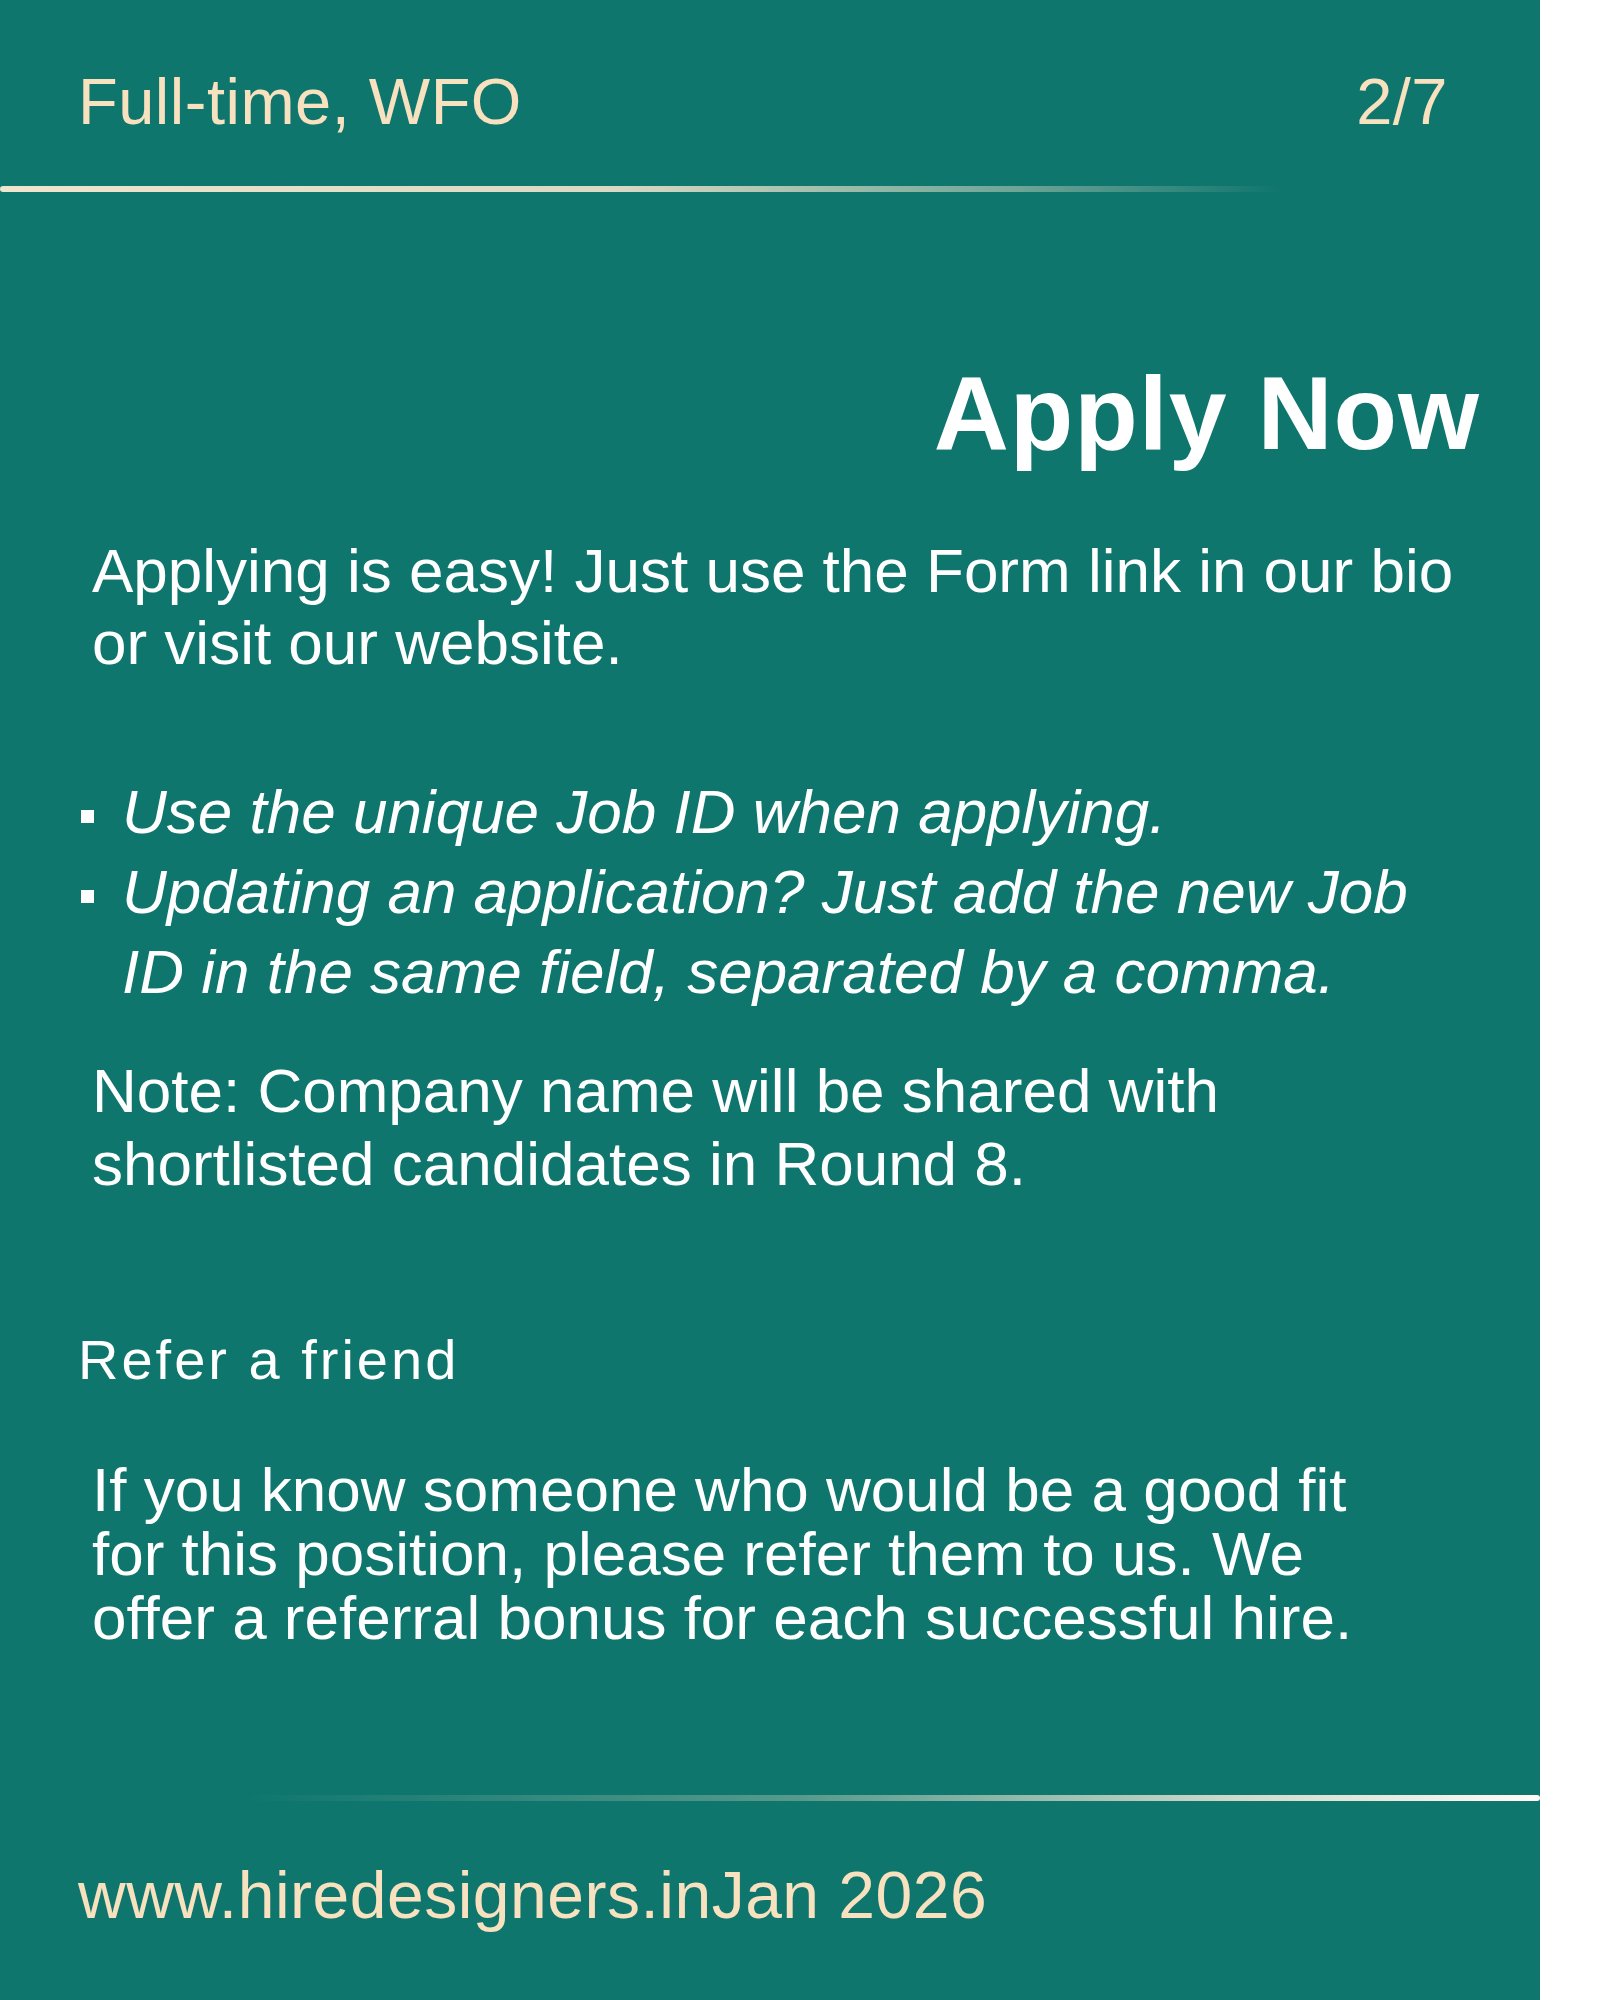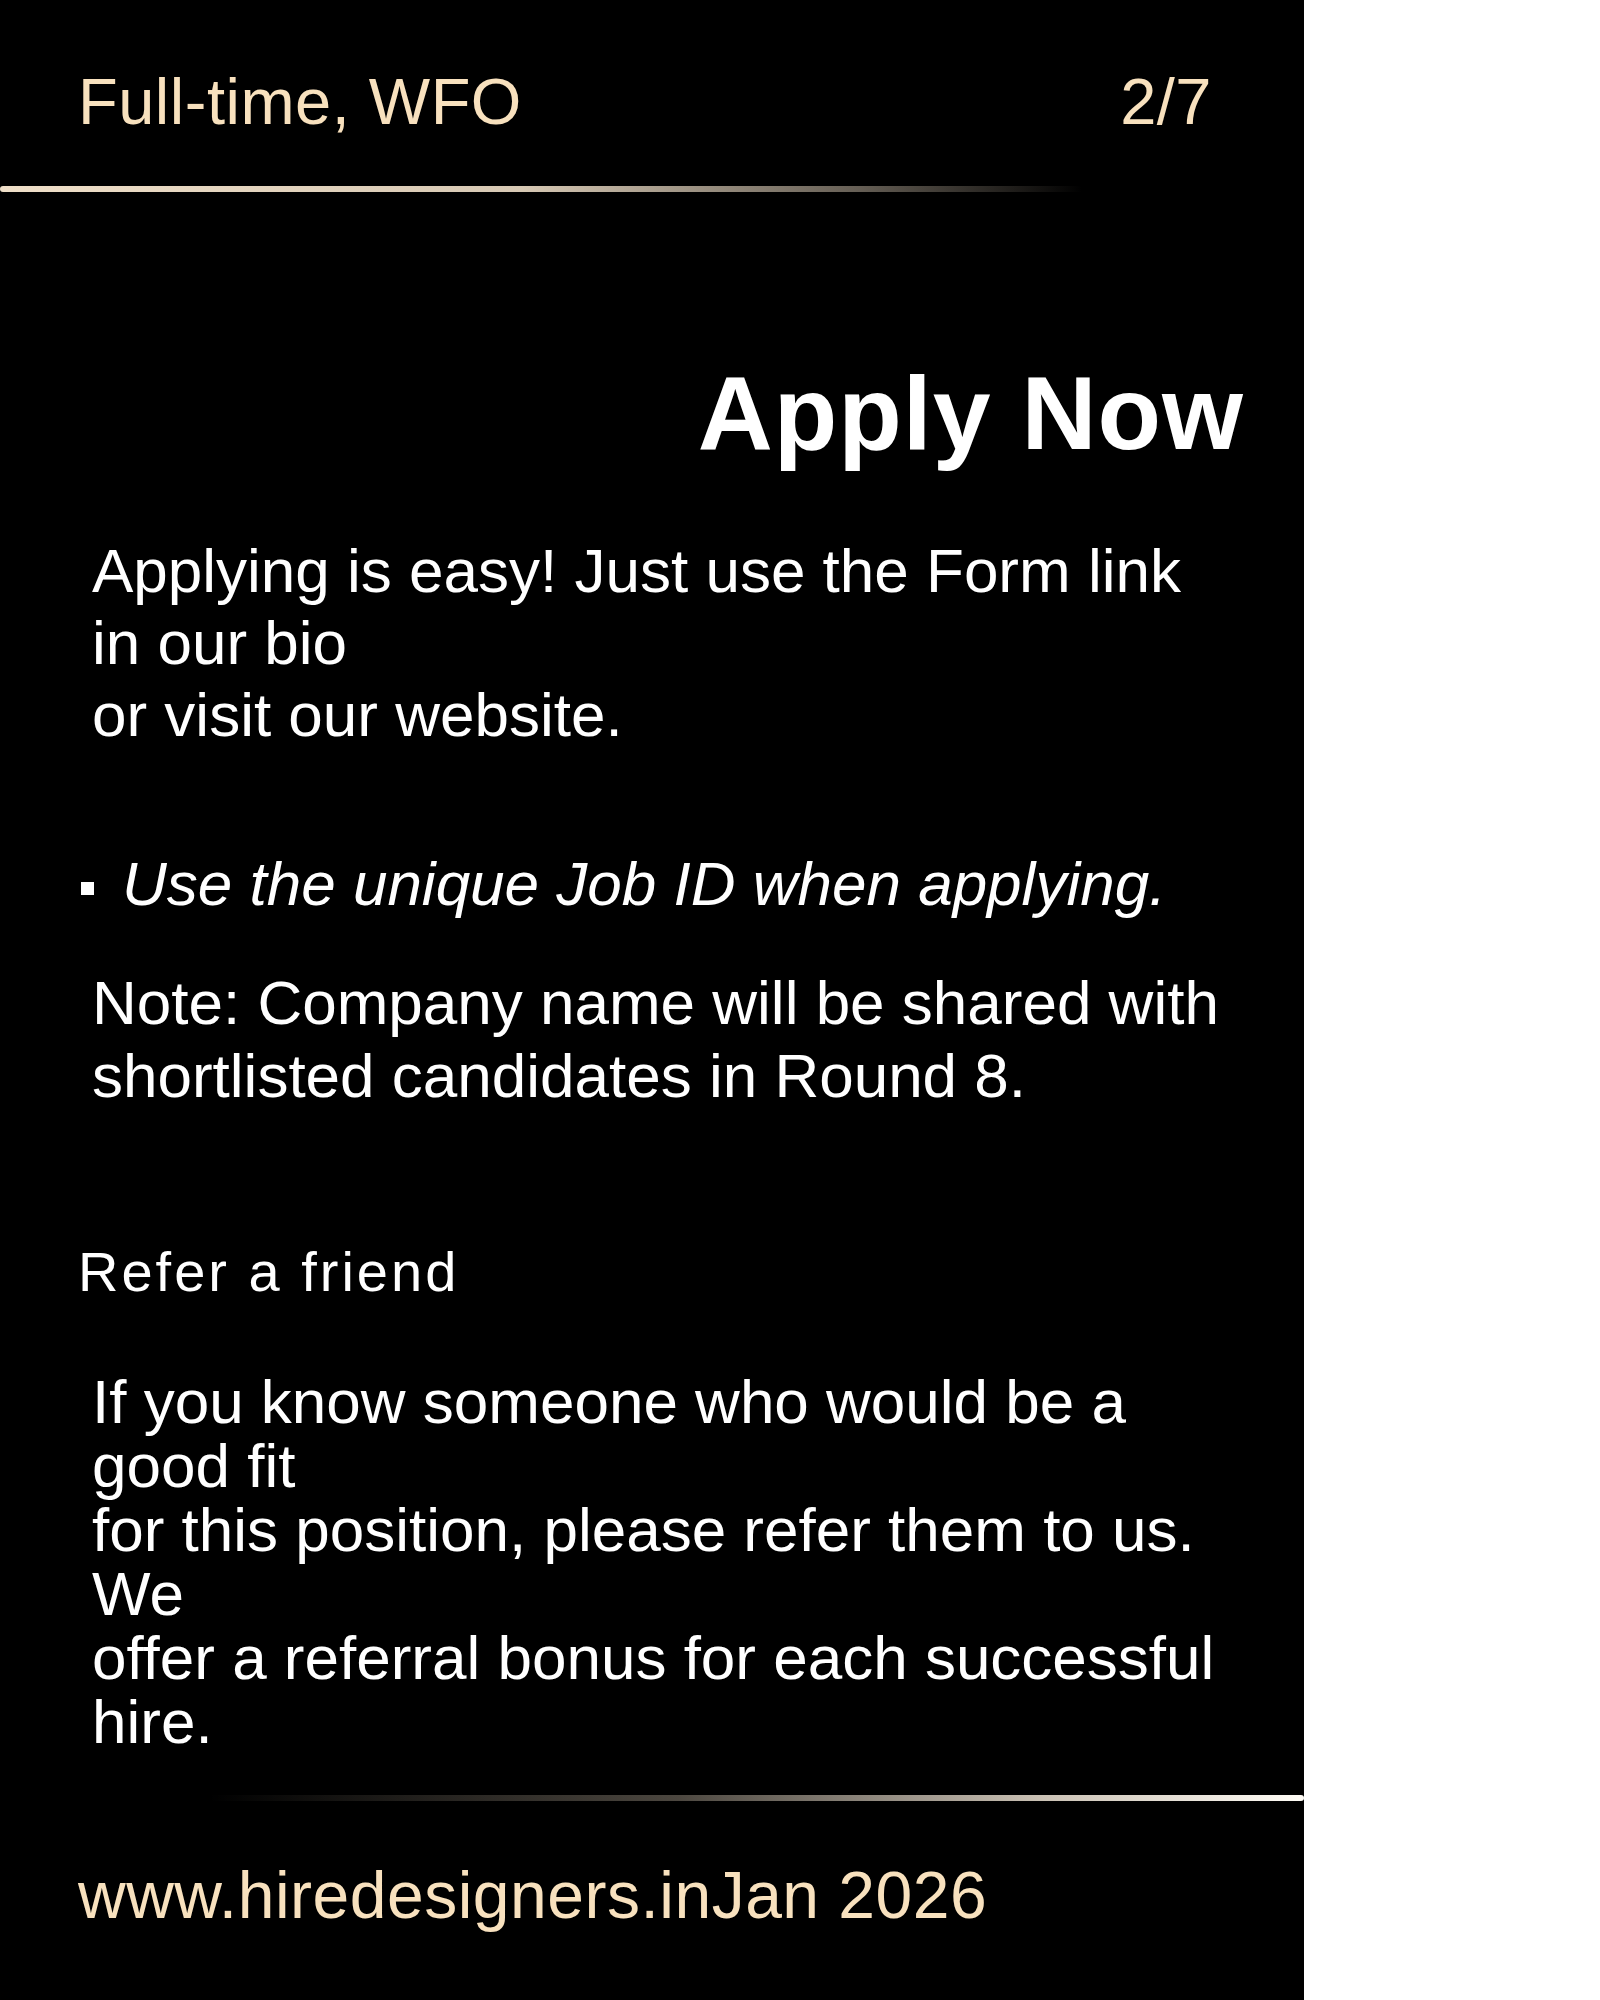--- a/index.html
+++ b/index.html
@@ -7,24 +7,24 @@
     padding: 0;
   }
   body {
     width: 1600px;
     height: 2000px;
     font-family: "Liberation Sans", "DejaVu Sans", sans-serif;
     -webkit-font-smoothing: antialiased;
   }
   .slide {
     position: relative;
-    width: 1304px;
+    width: 1540px;
     height: 2000px;
     overflow: hidden;
-    background: #000000;
+    background: #0f766e;
     color: #FFFFFF;
   }
 
   
   .topbar {
     position: absolute;
     top: 69px;
     left: 78px;
     right: 92px;
     display: flex;
@@ -152,20 +152,25 @@
     <h1 class="h1">Apply Now</h1>
 
     <p class="para intro">Applying is easy! Just use the Form link in our bio
 or visit our website.</p>
 
     <ul class="bullets">
       <li class="bullet-item">
         <span class="bullet-marker"></span>
         <span class="bullet-text">Use the unique Job ID when applying.</span>
       </li>
+      <li class="bullet-item">
+        <span class="bullet-marker"></span>
+        <span class="bullet-text">Updating an application? Just add the new Job
+ID in the same field, separated by a comma.</span>
+      </li>
     </ul>
 
     <p class="para note">Note: Company name will be shared with
 shortlisted candidates in Round 8.</p>
 
     <h2 class="h2">Refer a friend</h2>
 
     <p class="para refer-body">If you know someone who would be a good fit
 for this position, please refer them to us. We
 offer a referral bonus for each successful hire.</p>

